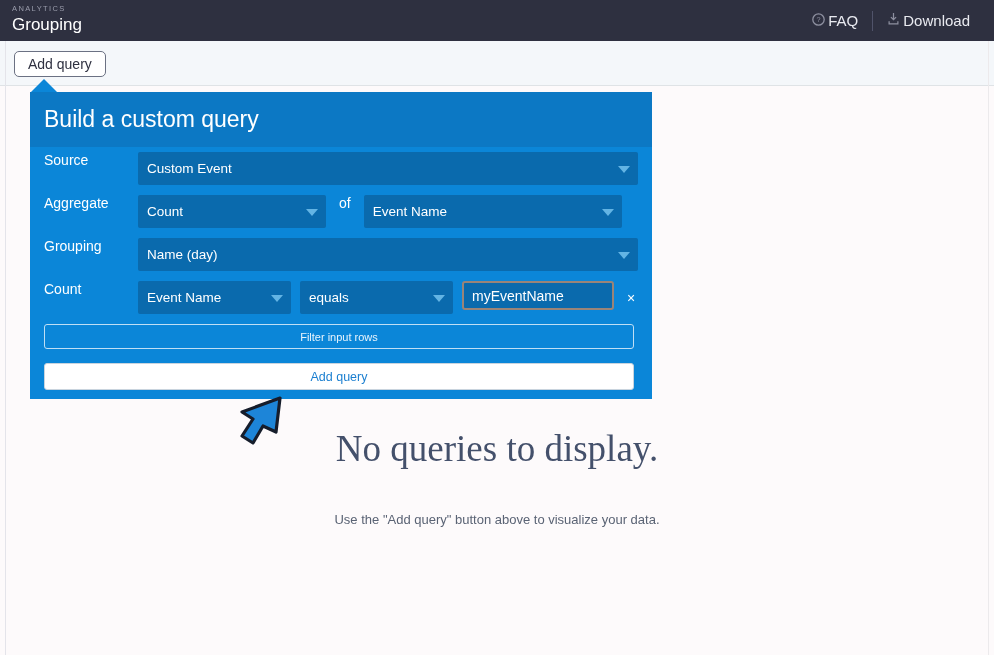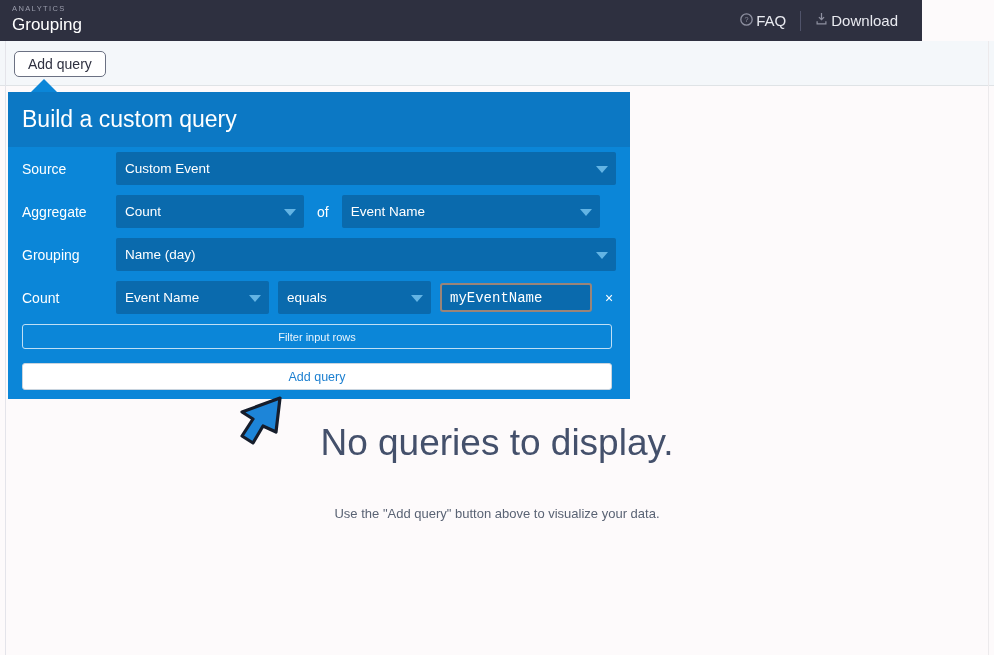--- a/index.html
+++ b/index.html
@@ -21,21 +21,21 @@
     position: relative;
     width: 994px;
     height: 655px;
     background: #fdfafb;
   }
 
   
   .topbar {
     position: absolute;
     left: 0; top: 0;
-    width: 922px;
+    width: 994px;
     height: 41px;
     background: #2e3040;
     box-sizing: border-box;
   }
   .brand {
     position: absolute;
     left: 12px;
     top: 3px;
   }
   .brand-eyebrow {
@@ -130,21 +130,22 @@
     position: absolute;
     left: 0;
     top: 418px;
     width: 994px;
     text-align: center;
   }
   .empty-title {
     font-size: 37px;
     color: #44506b;
     line-height: 50px;
-    font-family: Liberation Sans, sans-serif;
+    font-family: Liberation Serif, serif;
+    margin-top: 6px;
   }
   .empty-sub {
     margin-top: 38px;
     font-size: 13px;
     color: #5a6374;
     font-family: "Liberation Sans", sans-serif;
   }
 
   
   .panel-pointer {
@@ -152,42 +153,41 @@
     left: 31px;
     top: 79px;
     width: 0; height: 0;
     border-left: 13px solid transparent;
     border-right: 13px solid transparent;
     border-bottom: 13px solid #0b86d8;
     z-index: 6;
   }
   .panel {
     position: absolute;
-    left: 8px;
+    left: 30px;
     top: 92px;
     width: 622px;
     background: #0b86d8;
     z-index: 5;
     box-sizing: border-box;
     padding-bottom: 9px;
   }
   .panel-header {
     background: #0c78c4;
     padding: 13px 14px 14px 14px;
   }
   .panel-title {
     font-size: 23px;
     color: #ffffff;
     line-height: 28px;
     font-family: "Liberation Sans", sans-serif;
   }
 
   .row {
     display: flex;
-    align-items: center;
     padding: 5px 14px;
     gap: 9px;
   }
   .row-label {
     width: 85px;
     flex: 0 0 85px;
     color: #ffffff;
     font-size: 14px;
     font-family: "Liberation Sans", sans-serif;
   }
@@ -237,21 +237,21 @@
     flex: 0 0 152px;
     height: 29px;
     background: #0a6aad;
     border: 2px solid #9a8478;
     border-radius: 3px;
     color: #ffffff;
     font-size: 14px;
     padding: 12px 8px;
     box-sizing: border-box;
     outline: none;
-    font-family: Liberation Mono, monospace;
+    font-family: Liberation Sans, sans-serif;
   }
   .remove-filter {
     background: none;
     border: none;
     color: #ffffff;
     font-size: 14px;
     cursor: pointer;
     padding: 0 4px;
     line-height: 1;
     font-family: "Liberation Sans", sans-serif;

